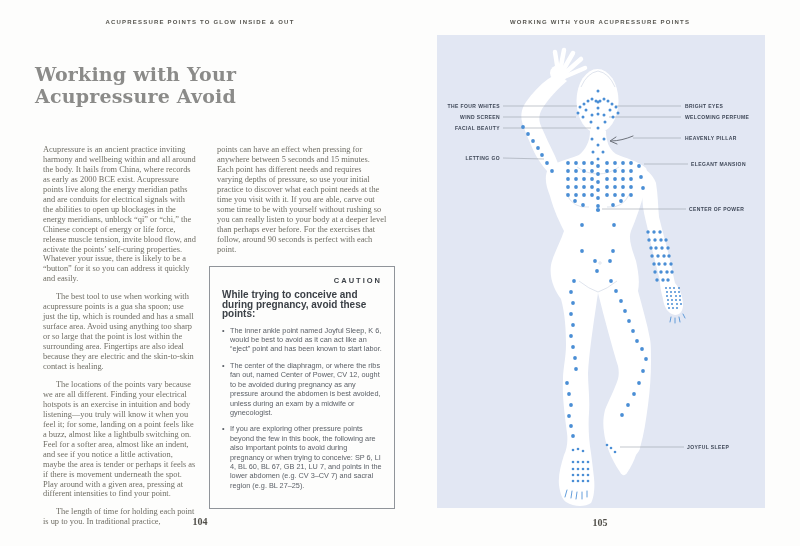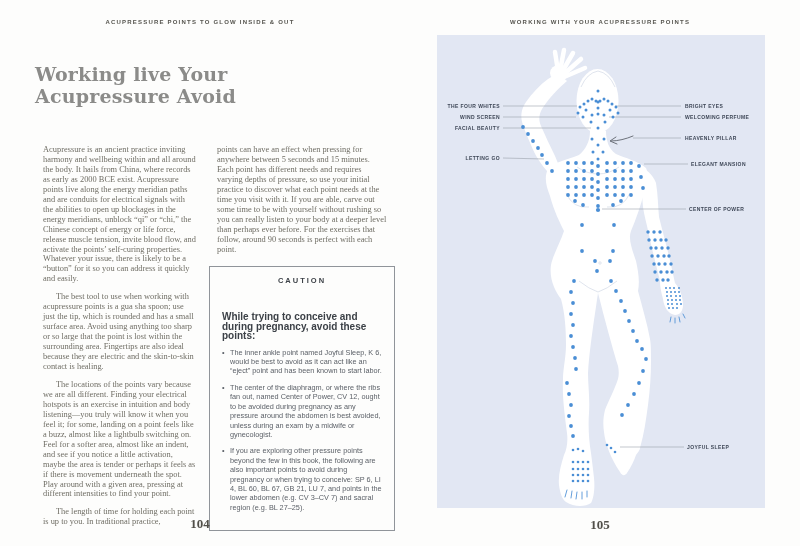--- a/index.html
+++ b/index.html
@@ -17,48 +17,48 @@
   
   .col{position:absolute;top:137px;font-size:8.4px;line-height:9.95px;color:#6f6d64;
        text-align:left;}
   .col1{left:35px;width:170px;}
   .col2{left:209px;width:186px;}
   .col p{margin:8px;}
   .col p + p{text-indent:13px;}
   
   .caution{margin-top:12px;border:1px solid #90949a;background:#fdfdfc;
     padding:9px 12px 11px 12px;font-family:"Liberation Sans", sans-serif;}
-  .caution-title{text-align:center;font-size:7.5px;font-weight:bold;letter-spacing:2px;
-    color:#3c4147;margin-bottom:26px;}
+  .caution-title{text-align:right;font-size:7.5px;font-weight:bold;letter-spacing:2px;
+    color:#3c4147;margin-bottom:4px;}
   .caution-lead{font-size:10px;line-height:9.4px;font-weight:bold;color:#3c4147;
     margin-bottom:7px;}
   .caution ul{list-style:none;margin:0;padding:0;}
   .caution li{position:relative;padding-left:8px;margin-bottom:7px;
     font-size:7.3px;line-height:9.4px;color:#5c6168;}
   .caution li .bullet{position:absolute;left:0;top:0;}
   
   .pagenum{position:absolute;width:400px;text-align:center;
-    font-family:"Liberation Serif", serif;font-weight:bold;font-size:13px;color:#514f49;}
+    font-family:"Liberation Serif", serif;font-weight:bold;font-size:10px;color:#514f49;}
   .pn-left{left:0;top:516px;} .pn-right{left:400px;top:517px;}
   
   .panel{position:absolute;left:437px;top:35px;width:328px;height:473px;background:#e2e7f3;}
   .panel svg{position:absolute;left:0;top:0;}
   .fig-label{position:absolute;font-family:"Liberation Sans", sans-serif;font-size:5px;
     font-weight:bold;letter-spacing:.4px;color:#3e4757;white-space:nowrap;line-height:6px;}
   .fig-label.right-align{text-align:right;}
 </style>
 </head>
 <body>
 
 <div class="spread">
 
   <div class="running-head rh-left">ACUPRESSURE POINTS TO GLOW INSIDE &amp; OUT</div>
 
   <div class="title">
-    <div>Working live Your</div>
+    <div>Working with Your</div>
     <div>Acupressure Avoid</div>
   </div>
 
   <div class="col col1">
     <p>Acupressure is an ancient practice inviting harmony and wellbeing within and all around the body. It hails from China, where records as early as 2000 BCE exist. Acupressure points live along the energy meridian paths and are conduits for electrical signals with the abilities to open up blockages in the energy meridians, unblock “qi” or “chi,” the Chinese concept of energy or life force, release muscle tension, invite blood flow, and activate the points’ self-curing properties. Whatever your issue, there is likely to be a “button” for it so you can address it quickly and easily.</p>
     <p>The best tool to use when working with acupressure points is a gua sha spoon; use just the tip, which is rounded and has a small surface area. Avoid using anything too sharp or so large that the point is lost within the surrounding area. Fingertips are also ideal because they are electric and the skin-to-skin contact is healing.</p>
     <p>The locations of the points vary because we are all different. Finding your electrical hotspots is an exercise in intuition and body listening—you truly will know it when you feel it; for some, landing on a point feels like a buzz, almost like a lightbulb switching on. Feel for a softer area, almost like an indent, and see if you notice a little activation, maybe the area is tender or perhaps it feels as if there is movement underneath the spot. Play around with a given area, pressing at different intensities to find your point.</p>
     <p>The length of time for holding each point is up to you. In traditional practice,</p>
   </div>
 

